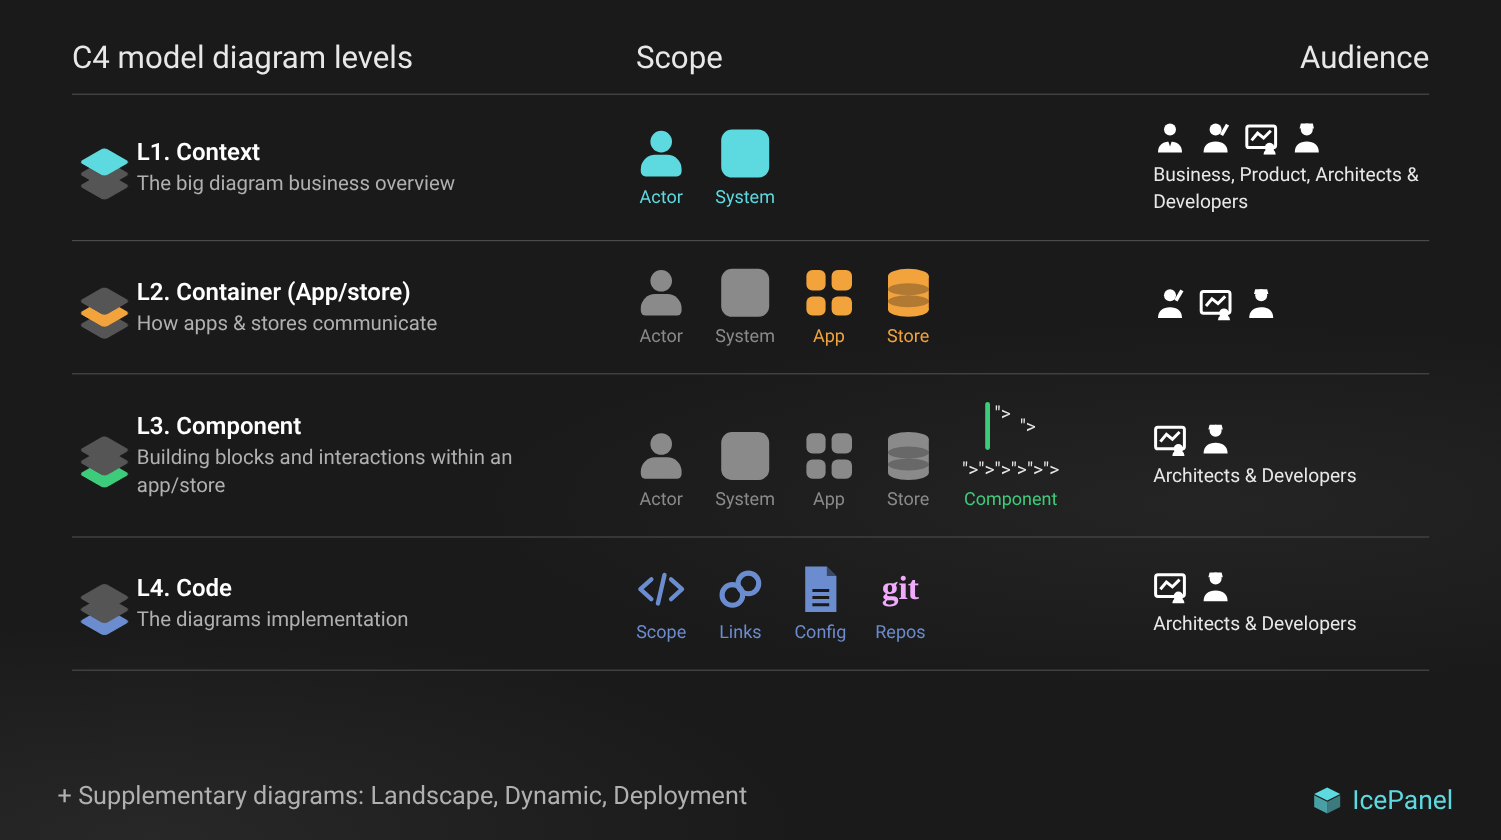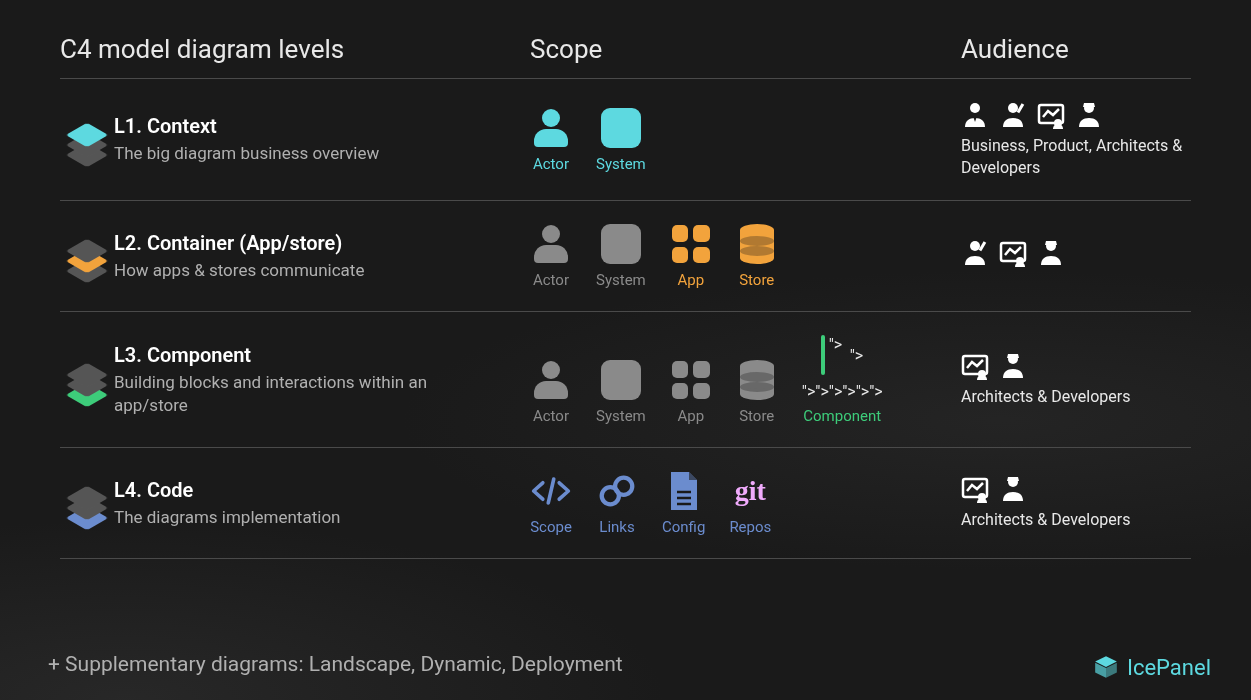--- a/index.html
+++ b/index.html
@@ -29,21 +29,21 @@
     overflow:hidden;
   }
   .head{
     display:flex;
     align-items:baseline;
     padding-bottom:14px;
     border-bottom:1px solid var(--line);
   }
   .col-levels{width:430px;}
   .col-scope{flex:1;text-align:left;padding-left:40px;}
-  .col-aud{width:230px;text-align:left;}
+  .col-aud{width:230px;text-align:right;}
   h1{font-size:26px;font-weight:400;margin:0;color:var(--text);}
   .row{
     display:flex;
     align-items:center;
     padding:22px 0;
     border-bottom:1px solid var(--line);
   }
   .stack-wrap{width:54px;display:flex;justify-content:center;}
   .level-desc{width:376px;padding-right:20px;}
   .level-title{font-size:20px;font-weight:600;color:#fff;margin:0 0 4px 0;}

